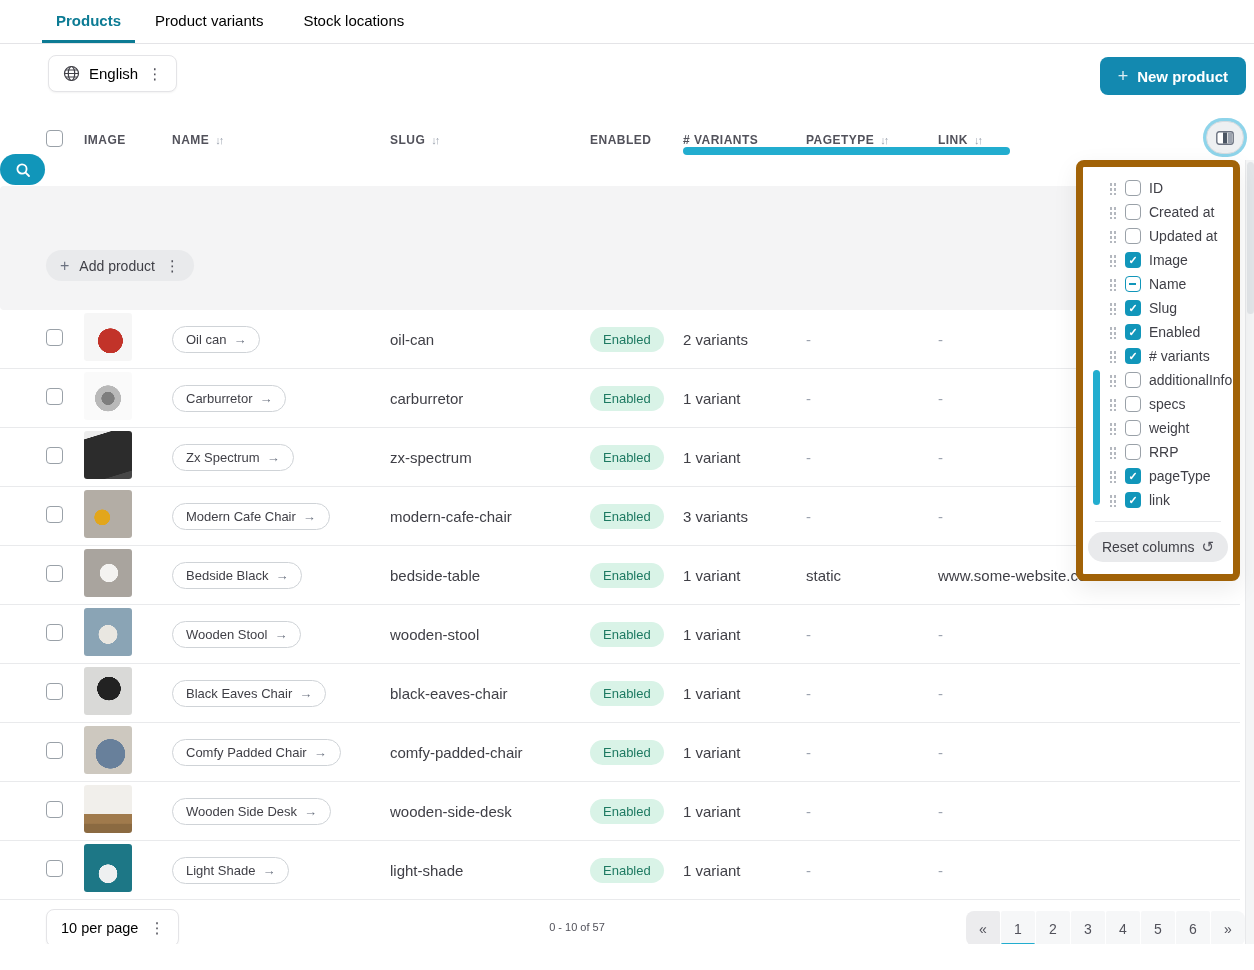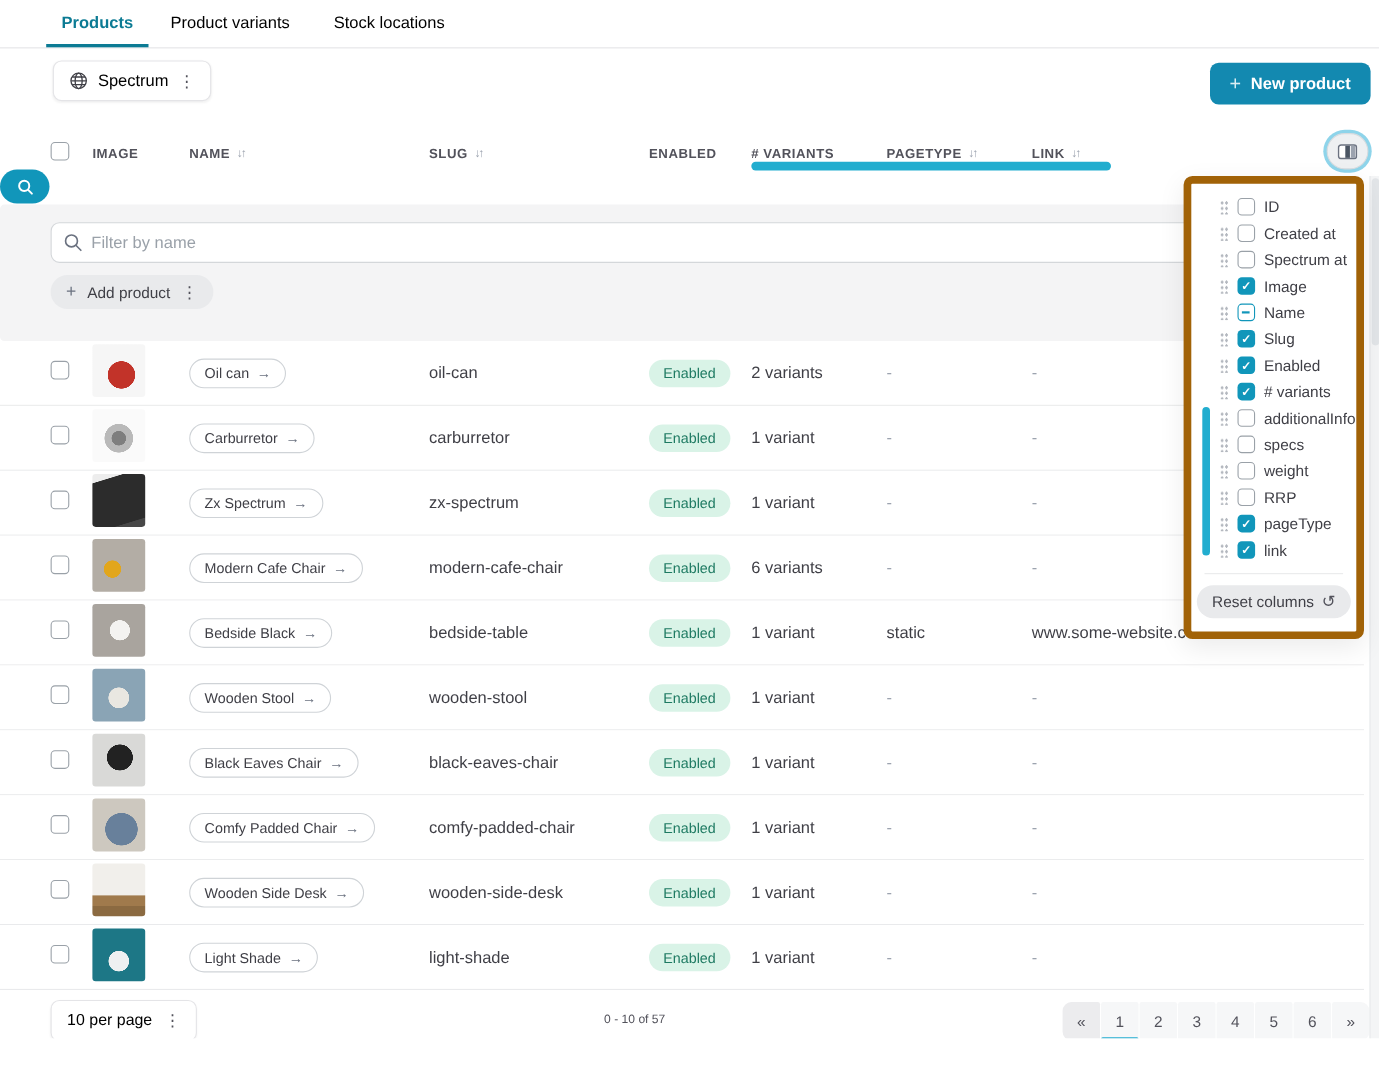--- a/index.html
+++ b/index.html
@@ -89,21 +89,21 @@
   </div>
 
   <button class="lang-btn">
     <span style="display:inline-flex;">
       <svg width="17" height="17" viewBox="0 0 17 17" fill="none" stroke="#3f3f46" stroke-width="1.2">
         <circle cx="8.5" cy="8.5" r="7"></circle>
           <ellipse cx="8.5" cy="8.5" rx="3.2" ry="7"></ellipse>
         <path d="M1.7 8.5h13.6M2.6 5h11.8M2.6 12h11.8"></path>
       </svg>
     </span>
-    <span>Spectrum</span>
+    <span>English</span>
     <span class="kebab">⋮</span>
   </button>
 
   <button class="new-product-btn">
     <span class="plus">+</span>
     <span>New product</span>
   </button>
 
   <div class="list-header">
     <div class="grid" style="height:40px;">
@@ -149,29 +149,20 @@
   <div class="search-pill">
     <span style="display:inline-flex;">
       <svg width="16" height="16" viewBox="0 0 16 16" fill="none" stroke="#fff" stroke-width="1.8" stroke-linecap="round">
         <circle cx="7" cy="7" r="4.6"></circle>
           <path d="M10.6 10.6 L14 14"></path>
       </svg>
     </span>
   </div>
 
   <div class="filter-panel">
-    <div class="filter-input-wrap">
-      <input class="filter-input" type="text" placeholder="Filter by name" style="">
-      <span class="input-search-icon">
-        <svg width="19" height="19" viewBox="0 0 19 19" fill="none" stroke="#6b7280" stroke-width="1.5" stroke-linecap="round">
-          <circle cx="8" cy="8" r="5.4"></circle>
-            <path d="M12.2 12.2 L16.5 16.5"></path>
-        </svg>
-      </span>
-    </div>
     <button class="add-filter-btn">
       <span class="plus">+</span>
       <span>Add product</span>
       <span class="kebab">⋮</span>
     </button>
   </div>
 
   <div class="rows">
 
     <div class="row grid">
@@ -218,21 +209,21 @@
 
     <div class="row grid">
       <span><span class="checkbox"></span></span>
       <span><span class="thumb" style="background:radial-gradient(circle at 38% 57%, #e2a61c 0 19%, #b3ada5 20%)"></span></span>
       <span><a class="pill">
             <span>Modern Cafe Chair</span>
             <span class="arrow">→</span>
           </a></span>
       <span class="c-slug">modern-cafe-chair</span>
       <span><span class="badge">Enabled</span></span>
-      <span class="c-var">6 variants</span>
+      <span class="c-var">3 variants</span>
       <span class="dash">-</span>
       <span class="dash">-</span>
     </div>
 
     <div class="row grid">
       <span><span class="checkbox"></span></span>
       <span><span class="thumb" style="background:radial-gradient(circle at 52% 50%, #f4f3f1 0 26%, #a9a49e 27%)"></span></span>
       <span><a class="pill">
             <span>Bedside Black</span>
             <span class="arrow">→</span>
@@ -325,21 +316,21 @@
         <span>ID</span>
       </div>
     <div class="dd-item">
         <span class="handle"></span>
         <span class="cb" data-state="unchecked"></span>
         <span>Created at</span>
       </div>
     <div class="dd-item">
         <span class="handle"></span>
         <span class="cb" data-state="unchecked"></span>
-        <span>Spectrum at</span>
+        <span>Updated at</span>
       </div>
     <div class="dd-item">
         <span class="handle"></span>
         <span class="cb" data-state="checked"></span>
         <span>Image</span>
       </div>
     <div class="dd-item">
         <span class="handle"></span>
         <span class="cb" data-state="indeterminate"></span>
         <span>Name</span>

